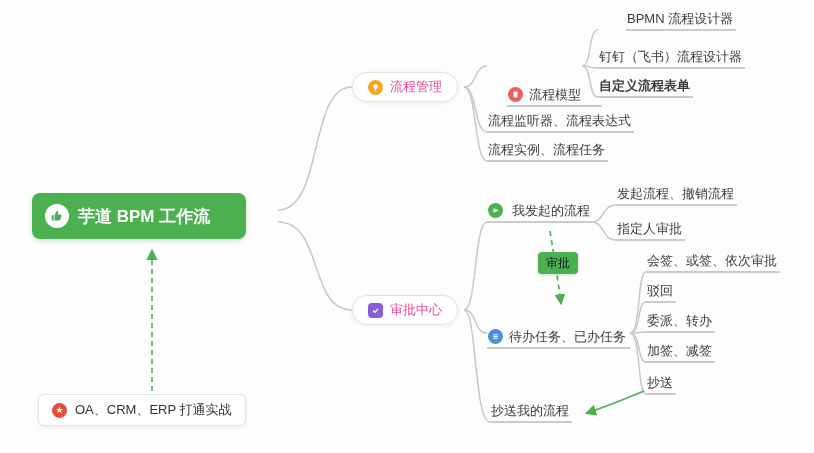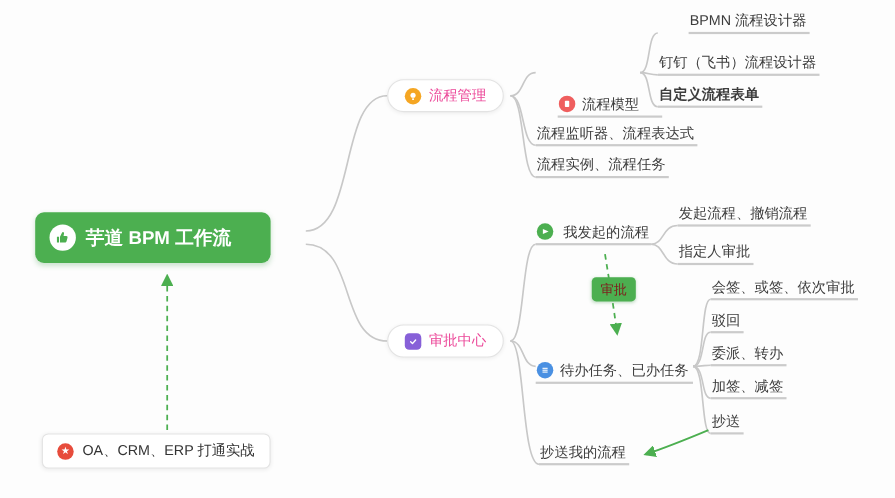--- a/index.html
+++ b/index.html
@@ -60,21 +60,21 @@
   }
   .subnode{
     position:absolute;display:flex;align-items:center;gap:6px;
     font-size:13px;line-height:17px;color:#3d3d3d;
     padding:0 2px 2px 1px;border-bottom:2px solid #cbcbcb;white-space:nowrap;
     box-sizing:border-box;
   }
 
   
   .tag{
-    position:absolute;left:538px;top:252px;background:#4caf50;color:#7f1d1d;
+    position:absolute;left:538px;top:252px;background:#4caf50;color:#0f172a;
     font-size:12px;padding:5px 8px;border-radius:4px;line-height:1;white-space:nowrap;
     box-shadow:0 1px 3px rgba(60,150,70,.3);
   }
 </style>
 </head>
 <body>
 
 <div id="canvas">
 
   <svg class="wires" width="814" height="453">

